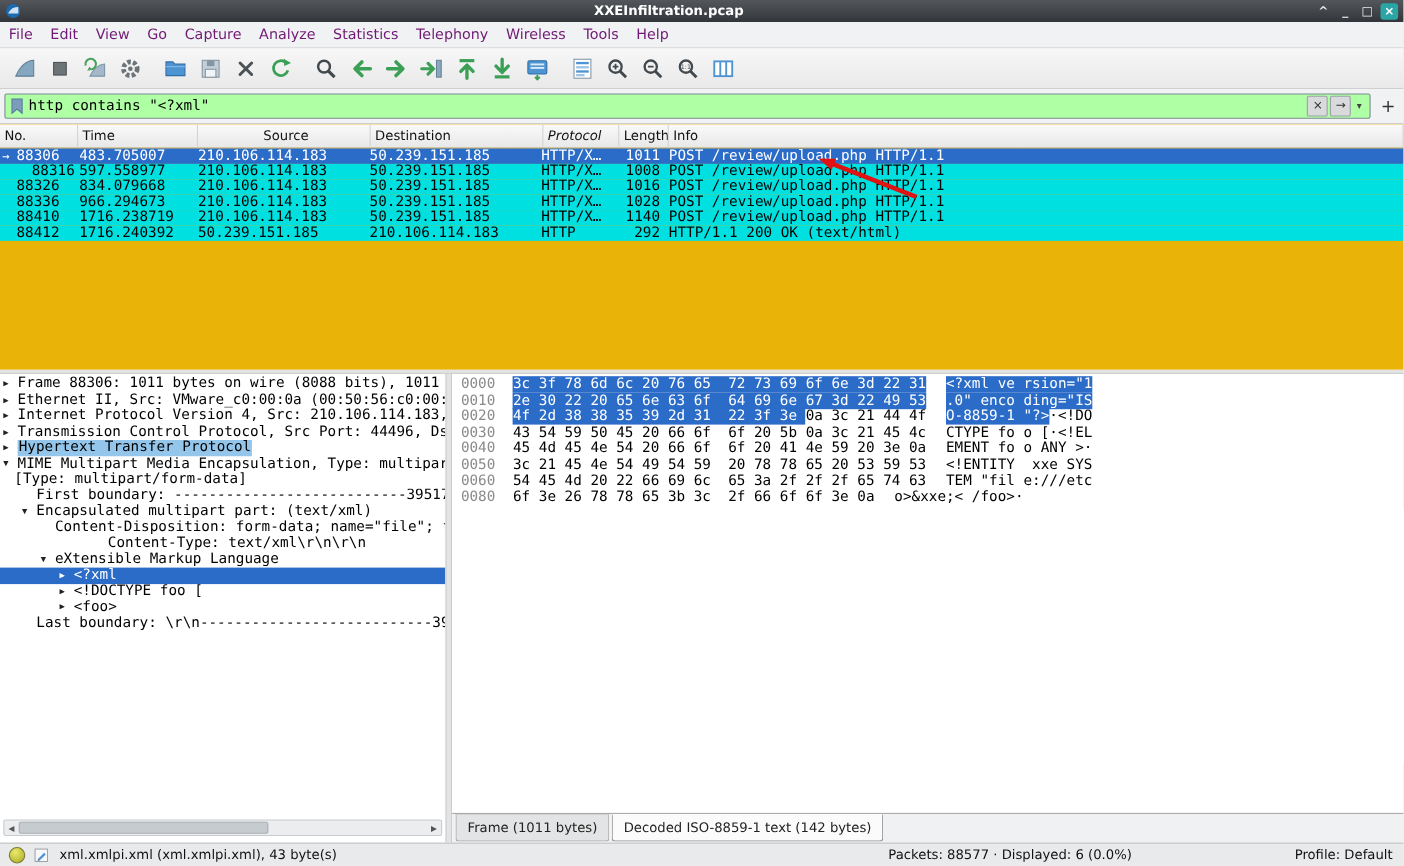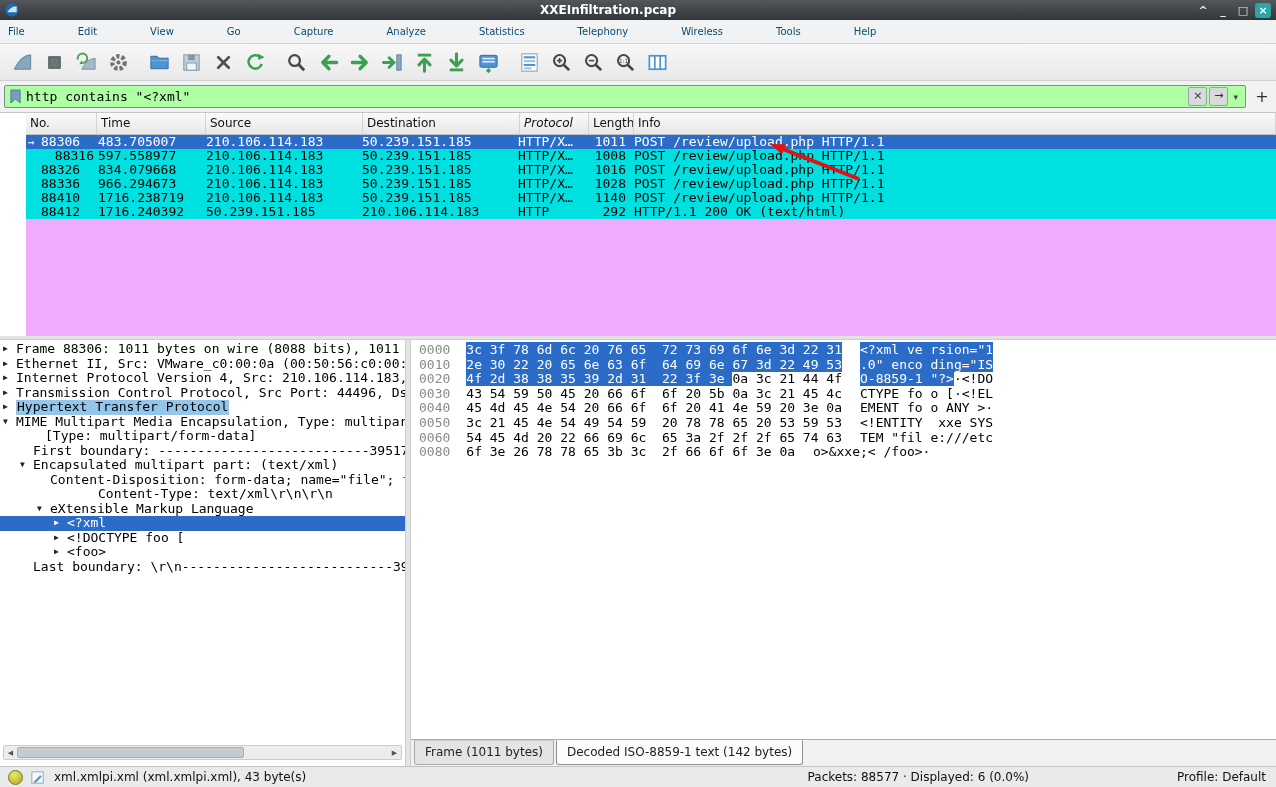--- a/index.html
+++ b/index.html
@@ -12,21 +12,21 @@
             display:flex;align-items:center;padding:0 5px;}
   .app-icon{display:flex;margin-right:6px;}
   .title{flex:1;text-align:center;color:#fff;font-size:12px;font-weight:bold;}
   .win-controls{display:flex;align-items:center;}
   .wbtn{width:16px;height:15px;margin-left:4px;text-align:center;line-height:15px;
         font-size:11px;color:#e8e8e8;font-weight:bold;}
   .wbtn[data-name="close-button"]{background:#2ba5a5;border-radius:3px;color:#fff;}
 
   
   .menubar{height:23px;flex:none;background:#f1f2f3;border-bottom:1px solid #d6d6d6;
-           display:flex;align-items:center;font-size:10px;color:#0c4a6e;gap:37px;}
+           display:flex;align-items:center;font-size:13px;color:#701a75;}
   .menu-item{padding:3px 8px;}
 
   
   .toolbar{height:36px;flex:none;background:linear-gradient(#f7f7f7,#e9e9e9);
            border-bottom:1px solid #cfcfcf;display:flex;align-items:center;padding:0 6px;}
   .tgroup{display:flex;margin-right:9px;}
   .tbtn{width:32px;height:30px;border:0;background:transparent;display:flex;
         align-items:center;justify-content:center;padding:0;}
 
   
@@ -36,21 +36,21 @@
                 border-radius:2px;display:flex;align-items:center;padding:0 2px;}
   .fbookmark{display:flex;margin:0 4px 0 2px;}
   .filter-text{flex:1;font-family:"DejaVu Sans Mono","Liberation Mono",monospace;
                font-size:13px;color:#000;white-space:pre;}
   .fbtn{width:17px;height:17px;background:#d8dadc;border:1px solid #9aa1a7;border-radius:2px;
         margin-left:2px;font-size:11px;line-height:15px;text-align:center;color:#333;flex:none;}
   .fcaret{font-size:9px;color:#444;padding:0 5px;flex:none;}
   .filter-add{width:20px;text-align:center;font-size:16px;color:#333;margin-left:6px;flex:none;}
 
   
-  .packet-list{height:223px;flex:none;position:relative;background:#f0abfc;overflow:hidden;margin-left:26px;}
+  .packet-list{height:223px;flex:none;position:relative;background:#eab308;overflow:hidden;}
   .pl-header{height:21px;display:flex;background:linear-gradient(#fafafa,#e8e8e8);
              border-bottom:1px solid #c4c4c4;font-size:12px;color:#111;}
   .pl-h{flex:none;padding:3px 0 0 4px;border-right:1px solid #d4d4d4;overflow:hidden;white-space:nowrap;}
   .pl-h.grow{flex:1;}
   .pl-body{font-family:"DejaVu Sans Mono","Liberation Mono",monospace;font-size:13px;}
   .plrow{display:flex;height:14px;line-height:14px;background:var(--row-cyan);color:#000;white-space:nowrap;}
   .plrow.sel{background:var(--selection-blue);color:#fff;}
   .plc{flex:none;overflow:hidden;padding:0 2px;}
   .plc-info{flex:1;}
   .plc-len{text-align:right;padding-right:6px;}
@@ -284,21 +284,21 @@
       <span class="fbtn" data-name="filter-apply-icon">→</span>
       <span class="fcaret" data-name="filter-dropdown-icon">▾</span>
     </div>
     <span class="filter-add" data-name="filter-add-button">+</span>
   </div>
 
   <div class="packet-list" data-name="packet-list-pane">
     <div class="pl-header" data-name="packet-list-header">
         <span class="pl-h" data-name="column-header-no" style="width: 66px;">No.</span>
         <span class="pl-h" data-name="column-header-time" style="width: 104px;">Time</span>
-        <span class="pl-h" data-name="column-header-src" style="width: 152px;">Source</span>
+        <span class="pl-h" data-name="column-header-src" style="width: 152px; text-align: center;">Source</span>
         <span class="pl-h" data-name="column-header-dst" style="width: 152px;">Destination</span>
         <span class="pl-h" data-name="column-header-proto" style="width: 64px; font-style: italic;">Protocol</span>
         <span class="pl-h" data-name="column-header-len" style="width: 40px;">Length</span>
         <span class="pl-h grow" data-name="column-header-info">Info</span>
       </div>
     <div class="pl-body" data-name="packet-list-body">
         <div class="plrow sel" data-name="packet-row">
           <span class="plc plc-no" data-name="packet-cell-no" style="width: 66px;"><span class="rowmark" data-name="current-packet-arrow-icon">→</span>88306</span>
           <span class="plc plc-time" data-name="packet-cell-time" style="width: 104px;">483.705007</span>
           <span class="plc plc-src" data-name="packet-cell-src" style="width: 152px;">210.106.114.183</span>
@@ -381,21 +381,21 @@
             <span class="dtext" data-name="detail-text">Transmission Control Protocol, Src Port: 44496, Dst Port:</span>
           </div>
           <div class="drow" data-name="detail-row" style="padding-left: 3px;">
             <span class="exp" data-name="expander-icon">▶</span>
             <span class="dtext related" data-name="detail-text">Hypertext Transfer Protocol</span>
           </div>
           <div class="drow" data-name="detail-row" style="padding-left: 3px;">
             <span class="exp" data-name="expander-icon">▼</span>
             <span class="dtext" data-name="detail-text">MIME Multipart Media Encapsulation, Type: multipart/form-data</span>
           </div>
-          <div class="drow" data-name="detail-row" style="padding-left: 20px; gap: 12px;">
+          <div class="drow" data-name="detail-row" style="">
             <span class="exp" data-name="expander-icon"></span>
             <span class="dtext" data-name="detail-text">[Type: multipart/form-data]</span>
           </div>
           <div class="drow" data-name="detail-row" style="padding-left: 20px;">
             <span class="exp" data-name="expander-icon"></span>
             <span class="dtext" data-name="detail-text">First boundary: ---------------------------39517</span>
           </div>
           <div class="drow" data-name="detail-row" style="padding-left: 20px;">
             <span class="exp" data-name="expander-icon">▼</span>
             <span class="dtext" data-name="detail-text">Encapsulated multipart part:  (text/xml)</span>

